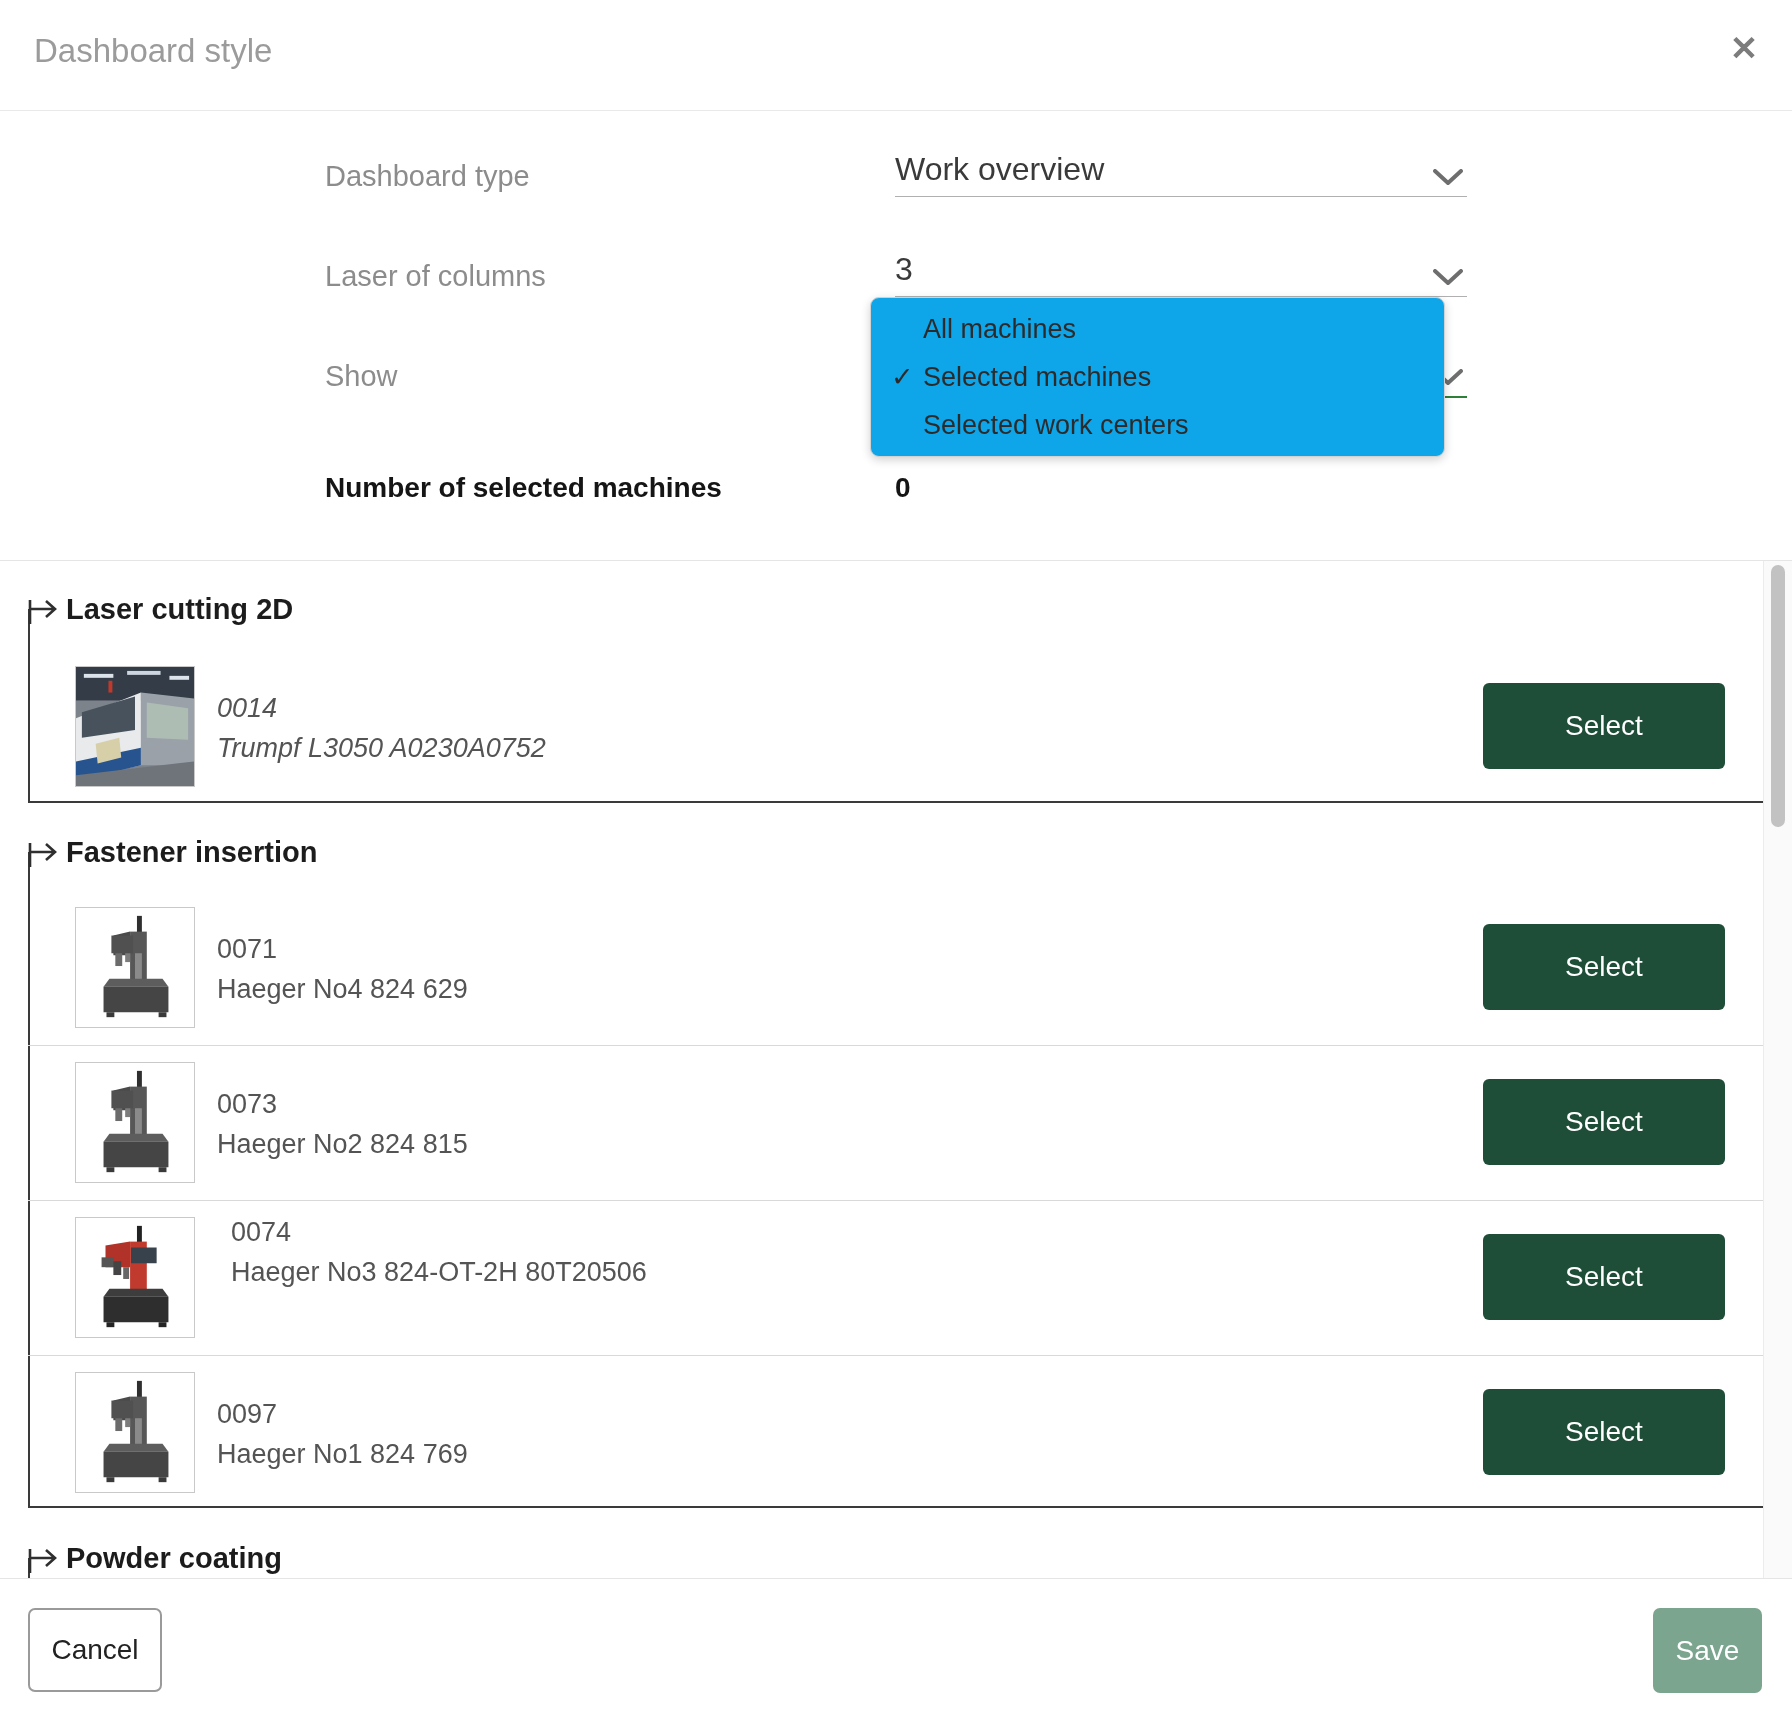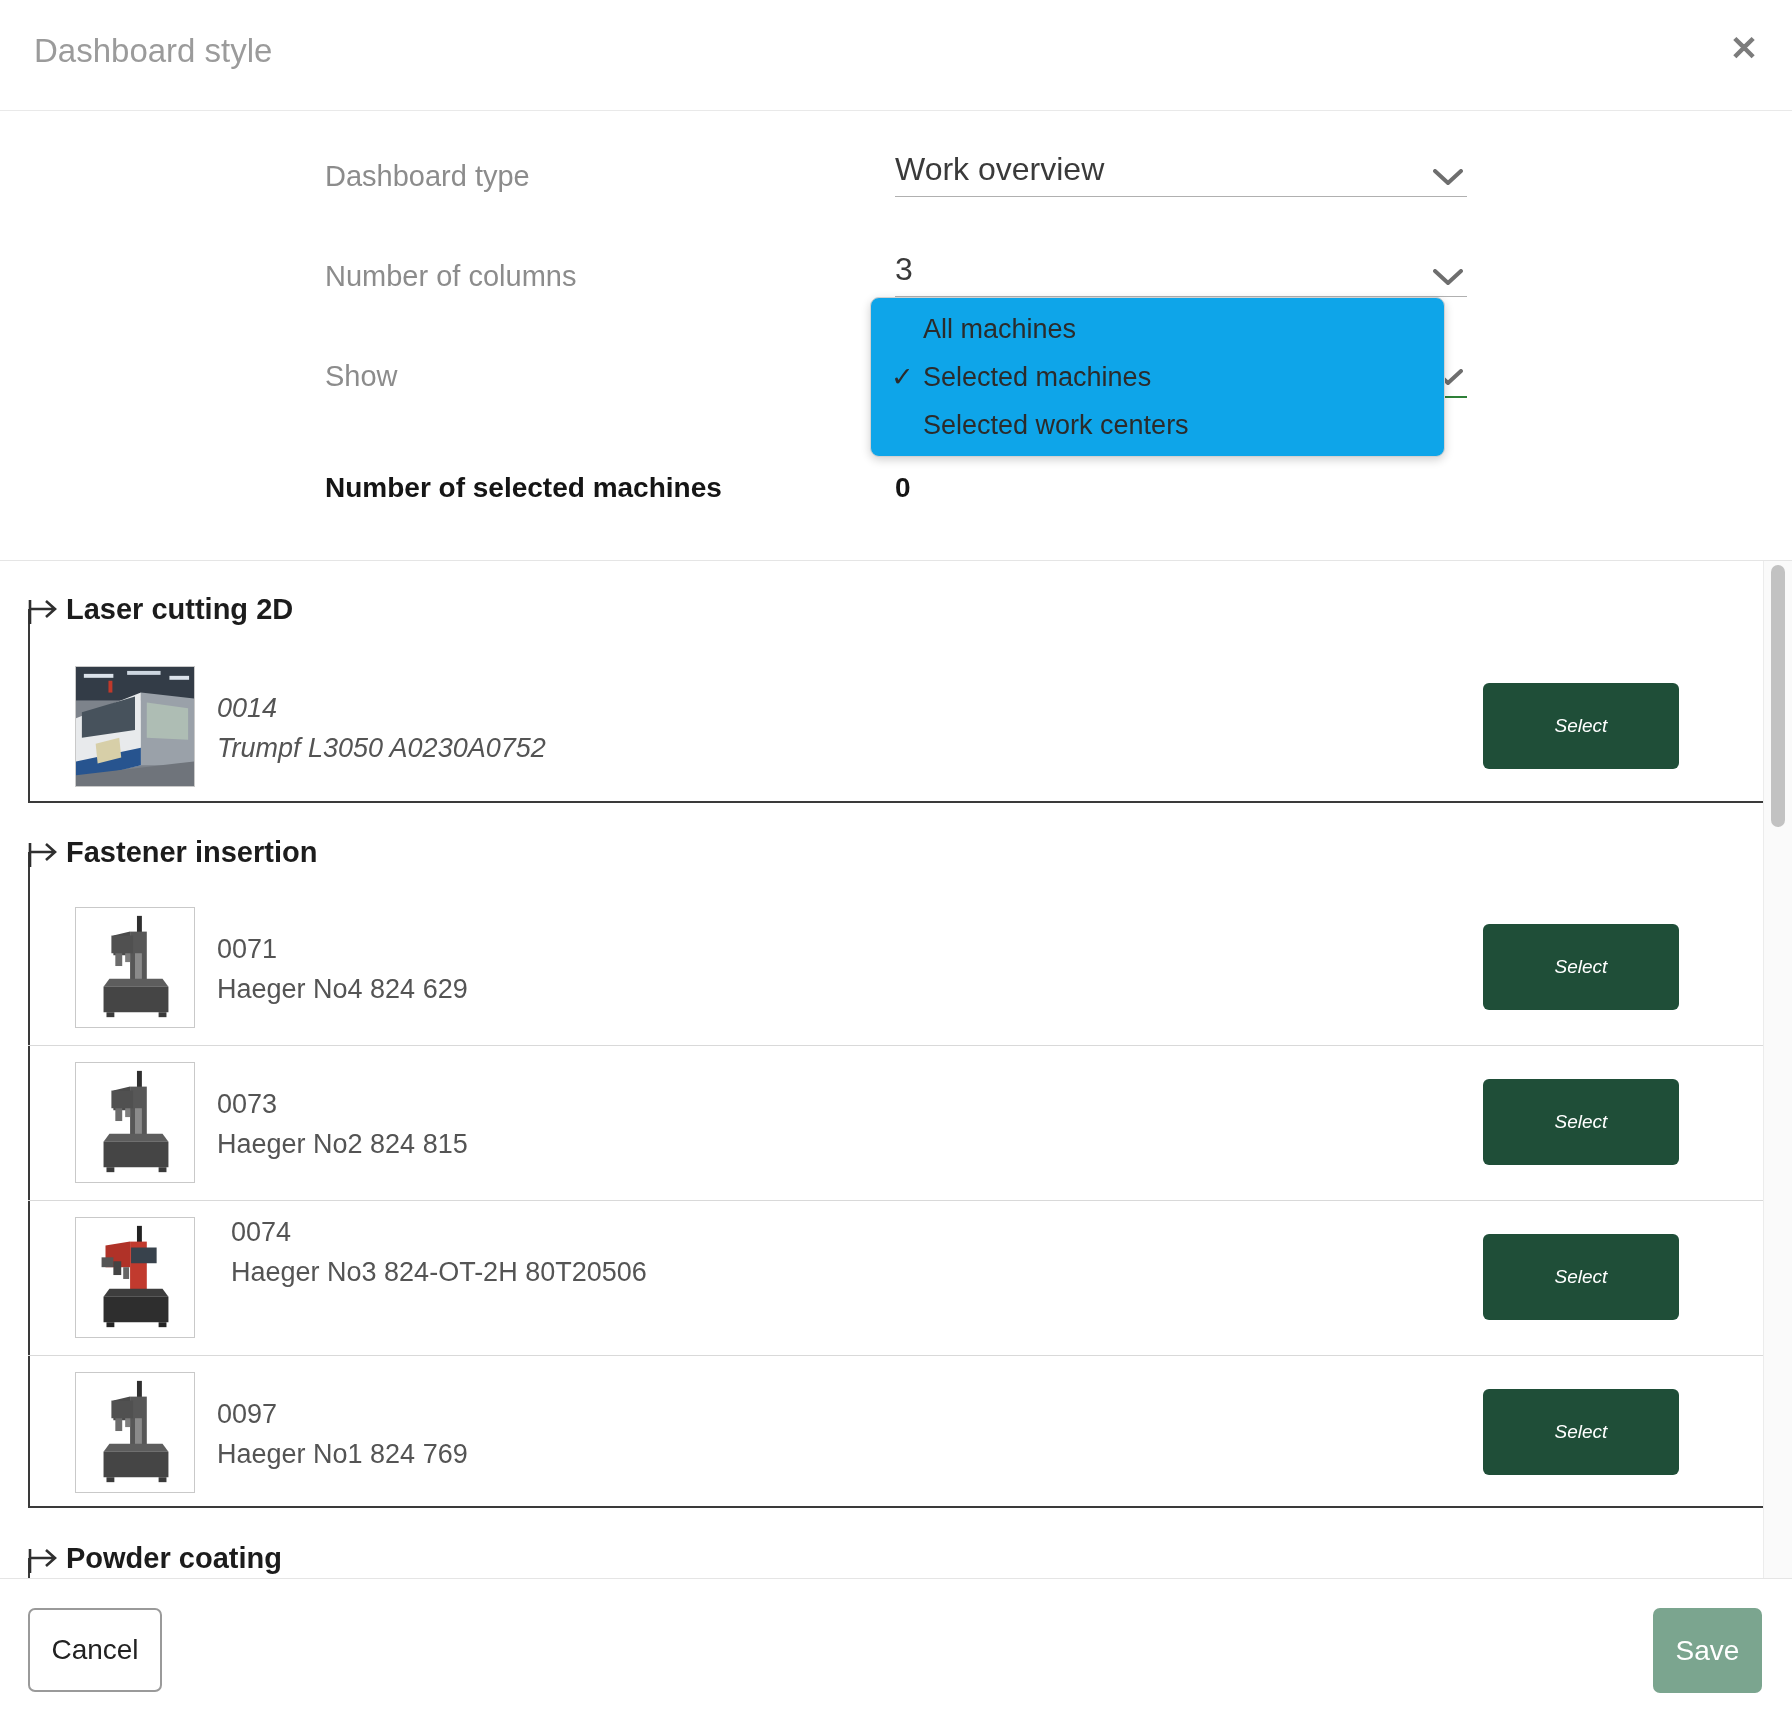--- a/index.html
+++ b/index.html
@@ -36,22 +36,22 @@
   #list{position:absolute;left:0;top:560px;width:1792px;height:1017px;
         border-top:1px solid #e5e5e5;border-bottom:1px solid #e5e5e5;overflow:hidden;background:#fff;}
   .group-box{position:absolute;left:28px;width:1733px;border-left:2px solid #3a3a3a;border-bottom:2px solid #3a3a3a;}
   .group-title{position:absolute;left:36px;top:0;transform:translateY(-50%);
                font-size:29px;font-weight:bold;color:#1c1c1c;white-space:nowrap;}
   .group-arrow{position:absolute;left:-2px;top:-15px;}
   .thumb{position:absolute;left:75px;width:120px;height:121px;border:1px solid #c9c9c9;background:#fff;box-sizing:border-box;}
   .thumb svg{display:block;width:100%;height:100%;}
   .m-text{position:absolute;left:217px;font-size:27px;color:#545454;line-height:40px;white-space:nowrap;}
   .row-divider{position:absolute;left:28px;width:1735px;height:1px;background:#d9d9d9;}
-  .select-btn{position:absolute;left:1483px;width:196px;height:86px;background:#1f4e38;border:none;border-radius:6px;
-              color:#ffffff;font-size:19px;font-family:"Liberation Sans",sans-serif;cursor:pointer;font-style:italic;}
+  .select-btn{position:absolute;left:1483px;width:242px;height:86px;background:#1f4e38;border:none;border-radius:6px;
+              color:#ffffff;font-size:28px;font-family:"Liberation Sans",sans-serif;cursor:pointer;}
 
   
   .scrollbar{position:absolute;right:0;top:0;width:28px;height:100%;background:#fafafa;border-left:1px solid #ececec;}
   .scroll-thumb{position:absolute;left:7px;top:4px;width:14px;height:262px;background:#c2c2c2;border-radius:7px;cursor:pointer;}
 
   
   .cancel-btn{position:absolute;left:28px;top:1608px;width:134px;height:84px;background:#fff;
               border:2px solid #9a9a9a;border-radius:7px;font-size:28px;color:#222;
               font-family:"Liberation Sans",sans-serif;cursor:pointer;}
   .save-btn{position:absolute;left:1653px;top:1608px;width:109px;height:85px;background:#7ba58f;border:none;
@@ -70,21 +70,21 @@
     <span class="form-label">Dashboard type</span>
     <div class="select-box">
       <span class="select-value">Work overview</span>
       <svg class="chevron" width="30" height="17" viewBox="0 0 30 17">
           <polyline points="2,2 15,14 28,2" fill="none" stroke="#6e6e6e" stroke-width="4" stroke-linecap="round" stroke-linejoin="round"></polyline>
         </svg>
     </div>
   </div>
 
   <div class="form-row" style="top:246px;">
-    <span class="form-label">Number of columns</span>
+    <span class="form-label">Laser of columns</span>
     <div class="select-box">
       <span class="select-value">3</span>
       <svg class="chevron" width="30" height="17" viewBox="0 0 30 17">
           <polyline points="2,2 15,14 28,2" fill="none" stroke="#6e6e6e" stroke-width="4" stroke-linecap="round" stroke-linejoin="round"></polyline>
         </svg>
     </div>
   </div>
 
   <div class="form-row" style="top:346px;">
     <span class="form-label">Show</span>

